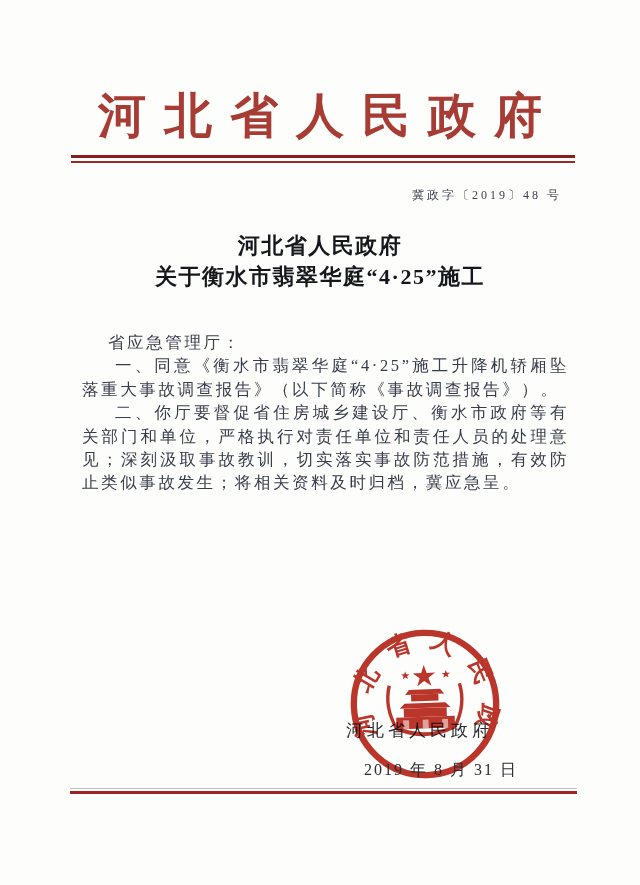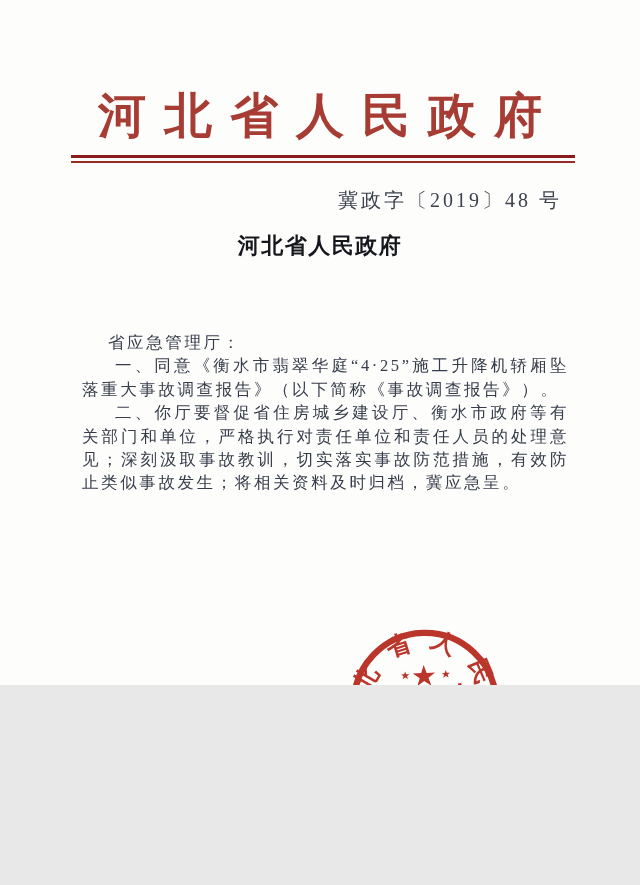--- a/index.html
+++ b/index.html
@@ -1,18 +1,18 @@
 <!DOCTYPE html>
 <html><head>
 <meta charset="utf-8">
 <style>
   html,body{margin:0;padding:0;background:#e8e8e8;}
   .page{
     position:relative;
-    width:640px;height:685px;
+    width:640px;height:885px;
     margin:0 auto;
     background:#fdfdfc;
     overflow:hidden;
     font-family:"Liberation Serif","DejaVu Serif",serif;
   }
   
   .letterhead{
     position:absolute;top:84px;left:0;width:640px;
     text-align:center;
     font-size:48px;font-weight:bold;
@@ -22,21 +22,21 @@
   }
   .head-rule{
     position:absolute;top:155px;left:71px;width:504px;height:3px;
     border-top:3px solid #8c1c1c;
     border-bottom:2px solid #9a2a26;
     background:#fff;
   }
   
   .doc-number{
     position:absolute;top:187px;right:78px;
-    font-size:20px;letter-spacing:3px;color:#3c414d;
+    font-size:12px;letter-spacing:3px;color:#3c414d;
     white-space:nowrap;
   }
   
   .title{
     position:absolute;top:230px;left:0;width:640px;
     text-align:center;
     font-size:22px;line-height:31px;font-weight:bold;
     letter-spacing:1.5px;color:#15171c;
   }
   
@@ -79,20 +79,21 @@
 
 <div class="page">
 
   <div class="letterhead">河北省人民政府</div>
   <div class="head-rule"></div>
 
   <div class="doc-number">冀政字〔2019〕48 号</div>
 
   <div class="title">
     <div>河北省人民政府</div>
+    <div>关于衡水市翡翠华庭“4·25”施工</div>
   </div>
 
   <div class="body-text">
     <p class="salutation">省应急管理厅：</p>
     <p>一、同意《衡水市翡翠华庭“4·25”施工升降机轿厢坠落重大事故调查报告》（以下简称《事故调查报告》）。</p>
     <p>二、你厅要督促省住房城乡建设厅、衡水市政府等有关部门和单位，严格执行对责任单位和责任人员的处理意见；深刻汲取事故教训，切实落实事故防范措施，有效防止类似事故发生；将相关资料及时归档，冀应急呈。</p>
   </div>
 
   <div class="signature">河北省人民政府</div>
 

